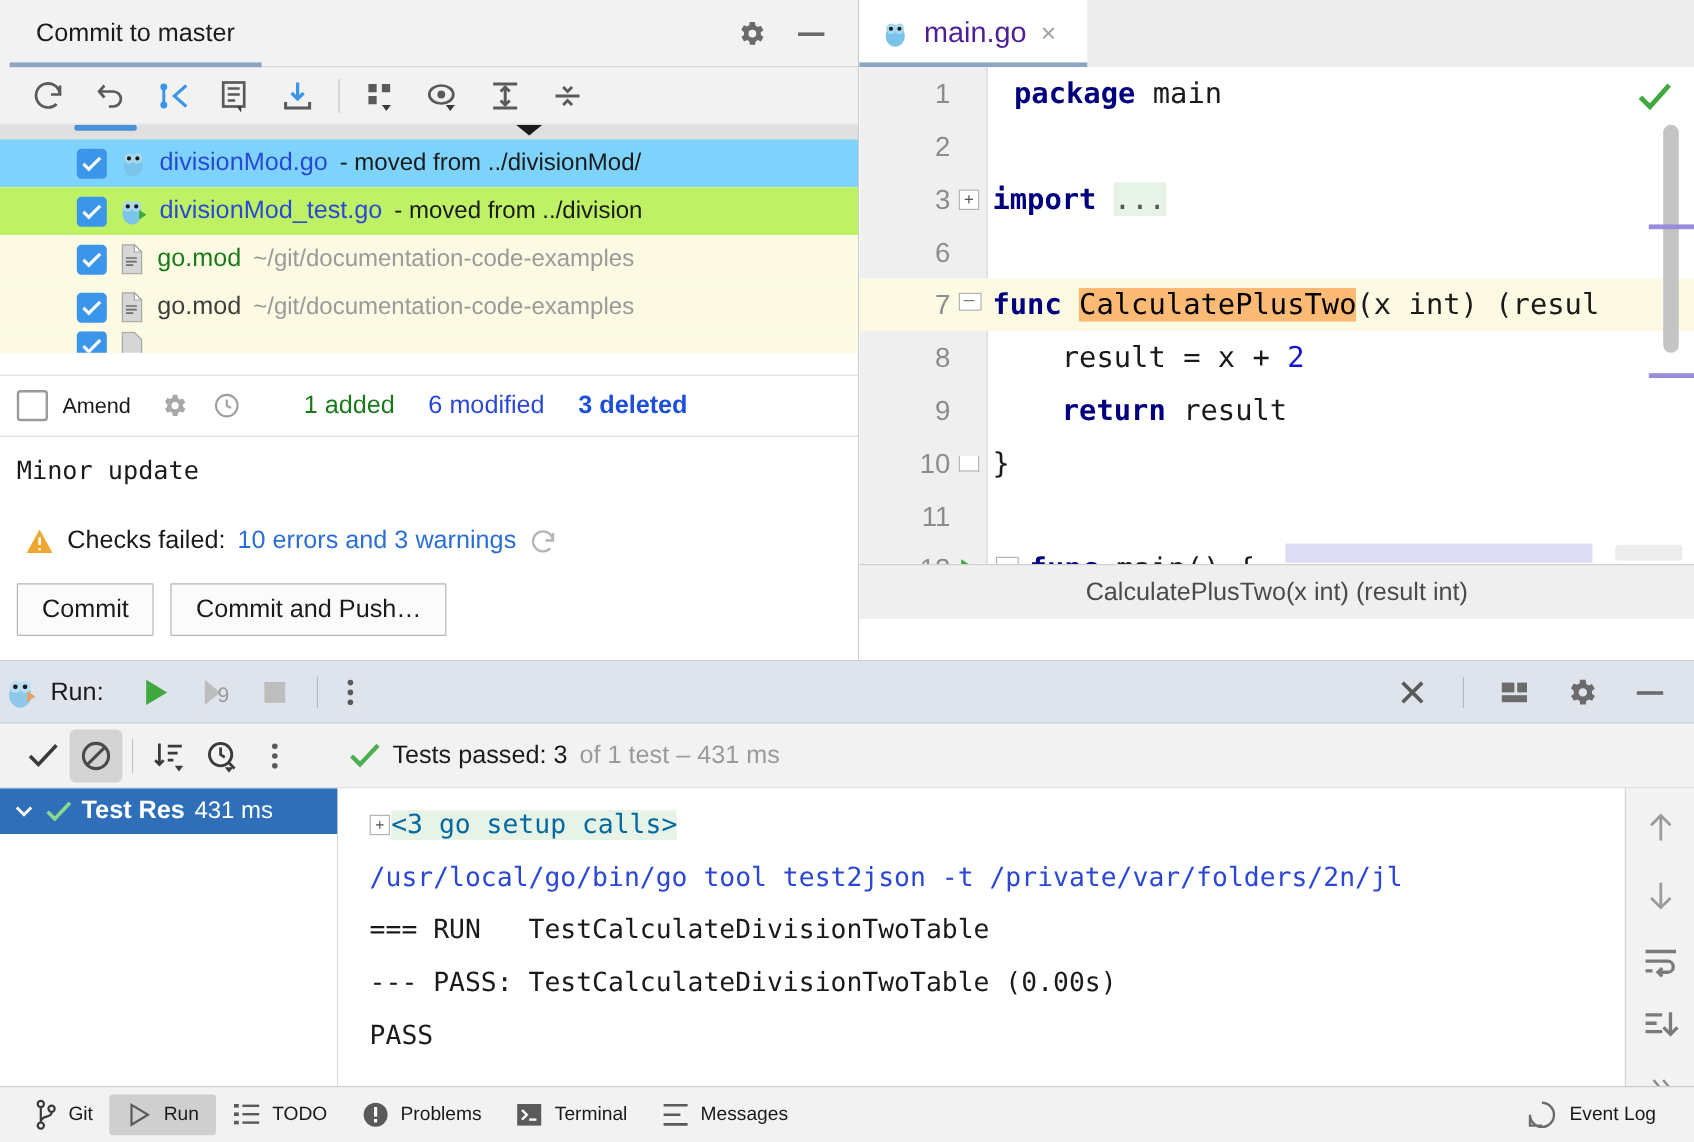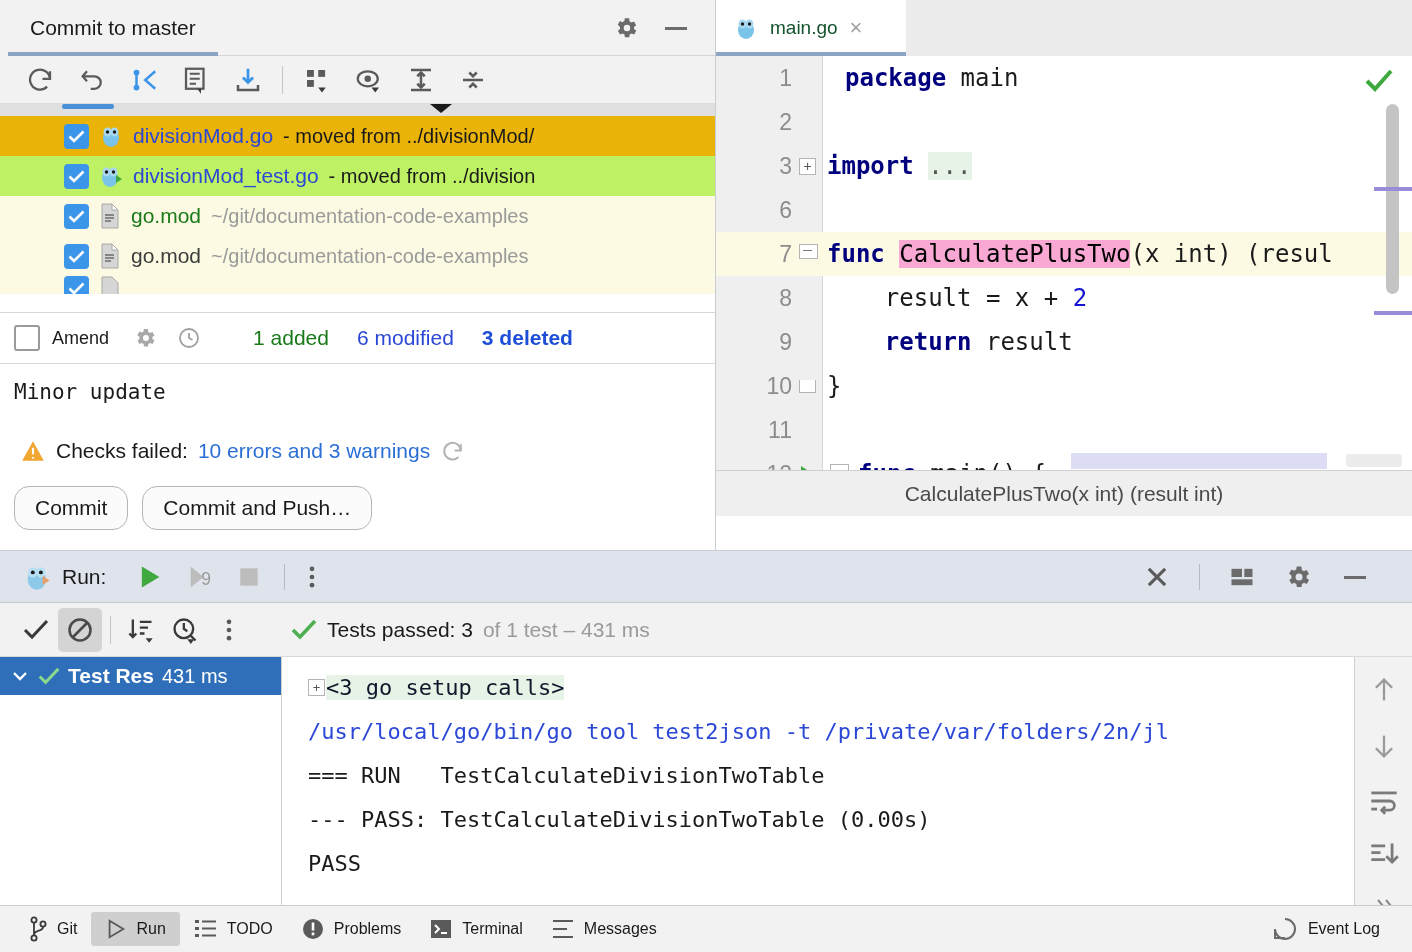--- a/index.html
+++ b/index.html
@@ -51,21 +51,21 @@
 
   
   .cm-filelist { position: relative; background:#fff; height: 208px; overflow: hidden; }
   .cm-filelist .clip-top { height: 12px; background:#e0e0e0; position:relative; }
   .clip-top .sel-bar { position:absolute; left:62px; top:0; width:52px; height:5px; background:#4a90d9; border-radius:2px;}
   .clip-top .tri { position:absolute; left:430px; top:0; width:0;height:0;border-left:11px solid transparent;border-right:11px solid transparent;border-top:9px solid #1a1a1a;}
   .file-row {
     display: flex; align-items: center; height: 40px;
     padding-left: 64px; gap: 10px; white-space: nowrap; font-size: 21px;
   }
-  .file-row.r-white { background: #eab308; align-items: center; }
+  .file-row.r-white { background: #7dd3fc; align-items: center; }
   .file-row.r-green { background: #bef264; }
   .file-row.r-yellow { background: #fcfae3; }
   .chk {
     width: 25px; height: 25px; min-width:25px; border-radius: 4px; background: #3b95e8;
     display: flex; align-items: center; justify-content: center; flex: none;
   }
   .chk svg { display:block; }
   .fname { font-size: 21px; }
   .fname.blue { color: #2b47d6; }
   .fname.green { color: #1a7a1a; }
@@ -91,54 +91,54 @@
     font-family: "DejaVu Sans Mono", monospace; font-size: 21px; color: #1a1a1a;
   }
   .cm-checks {
     display: flex; align-items: center; gap: 10px; padding: 14px 14px 0 20px;
     font-size: 21px;
   }
   .cm-checks .label { color: #1a1a1a; }
   .cm-checks .link { color: #2b6fd6; }
   .cm-buttons { display: flex; gap: 14px; padding: 22px 14px 0 14px; }
   .btn {
-    border: 1px solid #b6b6b6; border-radius: 15px; background: #fbfbfb;
+    border: 1px solid #b6b6b6; border-radius: 1px; background: #fbfbfb;
     font-size: 21px; color: #1a1a1a; padding: 9px 20px; font-family: "Liberation Sans", sans-serif;
   }
 
   
   #editor-panel {
     position: absolute; left: 716px; top: 0; width: 696px; height: 550px;
     background: #ffffff; overflow: hidden;
   }
   .ed-tabs { height: 56px; background: #ececec; display: flex; align-items: stretch; position: relative; }
   .ed-tab {
     background: #ffffff; display: flex; align-items: center; gap: 12px;
     padding: 0 18px 0 18px; position: relative; min-width: 190px;
   }
   .ed-tab::after {
     content:""; position: absolute; left:0; right:0; bottom:0; height:4px; background:#8ca5c4;
   }
-  .ed-tab-name { font-size: 19px; color: #14532d; }
+  .ed-tab-name { font-size: 24px; color: #4c1d95; }
   .ed-tab-close { color: #a0a0a0; font-size: 22px; line-height: 1; }
   .ed-body { position: relative; height: 460px; background: #ffffff; overflow: hidden; }
   .gutter { position: absolute; left: 0; top: 0; width: 107px; height: 100%; background: #efefef;
             border-right: 1px solid #d6d6d6; }
   .code-area { position: absolute; left: 0; top: 0; right: 0; bottom: 0; }
   .cl { position: relative; height: 44px; display: flex; align-items: center;
        font-family: "DejaVu Sans Mono", monospace; font-size: 24px; }
   .cl.hl { background: #fcfae3; }
   .cl .lno { width: 76px; text-align: right; color: #8c8c8c; font-size: 23px; flex:none;
              font-family: "Liberation Sans", sans-serif; }
   .cl .gut-mark { width: 31px; display:flex; align-items:center; justify-content:center; flex:none; }
   .cl .txt { padding-left: 22px; white-space: pre; }
   .kw { color: #00007f; font-weight: bold; }
   .plain { color: #1a1a1a; }
   .num { color: #1414d2; }
-  .hl-ident { background: #f9a8d4; }
+  .hl-ident { background: #fdba74; }
   .imp-dots { background: #e6f3e6; color: #555; }
   .fold {
     width: 17px; height: 17px; border: 1px solid #b4b4b4; background: #fff;
     display:flex; align-items:center; justify-content:center; font-size: 14px; color:#555;
     font-family: "Liberation Sans", sans-serif; line-height: 1;
   }
   .fold-minus { width: 17px; height: 21px; position: relative; }
   .fold-minus::before {
     content:""; position:absolute; left:0; top:0; width:17px;height:13px;
     border:1px solid #b4b4b4; background:#fff;
@@ -160,21 +160,21 @@
   }
   .lookup-strip { position:absolute; left: 355px; bottom: 47px; width: 256px; height: 16px; background:#dcdcf5; }
   .lookup-strip2 { position:absolute; left: 630px; bottom: 49px; width: 56px; height: 13px; background:#ececec; border-radius:3px;}
 
   
   #run-panel {
     position: absolute; left: 0; top: 550px; width: 1412px; height: 355px;
     background: #f2f2f2; border-top: 1px solid #c9ccd1;
   }
   .run-header {
-    height: 52px; background: #dfe3ec; display: flex; align-items: center; padding: 0 24px;
+    height: 52px; background: #dfe3ec; display: flex; align-items: center; padding: 0 4px;
     border-bottom: 1px solid #c5c9d2;
   }
   .run-title { font-size: 21px; color: #1a1a1a; margin-left: 10px; }
   .run-ctl { display:flex; align-items:center; gap: 22px; margin-left: 30px; }
   .run-header-right { margin-left: auto; display:flex; align-items:center; gap: 28px; padding-right: 18px; }
   .vsep { width:1px; height: 26px; background: #b5bac6; }
 
   .run-toolbar {
     height: 54px; background: #f2f2f2; display: flex; align-items: center; padding: 0 14px;
     border-bottom: 1px solid #d9d9d9;
@@ -195,21 +195,21 @@
   .tree-row .tdur { font-size: 20px; }
   .console {
     flex: 1; padding: 8px 0 0 26px; font-family: "DejaVu Sans Mono", monospace;
     font-size: 22px; overflow: hidden; position: relative; background:#fff;
     border-right: 1px solid #d0d0d0;
   }
   .con-line { height: 44px; display: flex; align-items: center; white-space: pre; }
   .con-fold { display:inline-flex; width:17px;height:17px;border:1px solid #b4b4b4;background:#fff;
               align-items:center;justify-content:center;font-size:13px;color:#555;margin-right:1px;
               font-family:"Liberation Sans",sans-serif; line-height:1; flex:none;}
-  .con-setup { background: #e6f3e6; color: #0f172a; }
+  .con-setup { background: #e6f3e6; color: #0369a1; }
   .con-blue { color: #2b47d6; }
   .con-dark { color: #1a1a1a; }
   .run-sidebar {
     width: 57px; background: #f2f2f2; display: flex; flex-direction: column;
     align-items: center; padding-top: 18px; gap: 26px;
   }
 
   
   #statusbar {
     position: absolute; left: 0; bottom: 0; width: 1412px; height: 47px;

